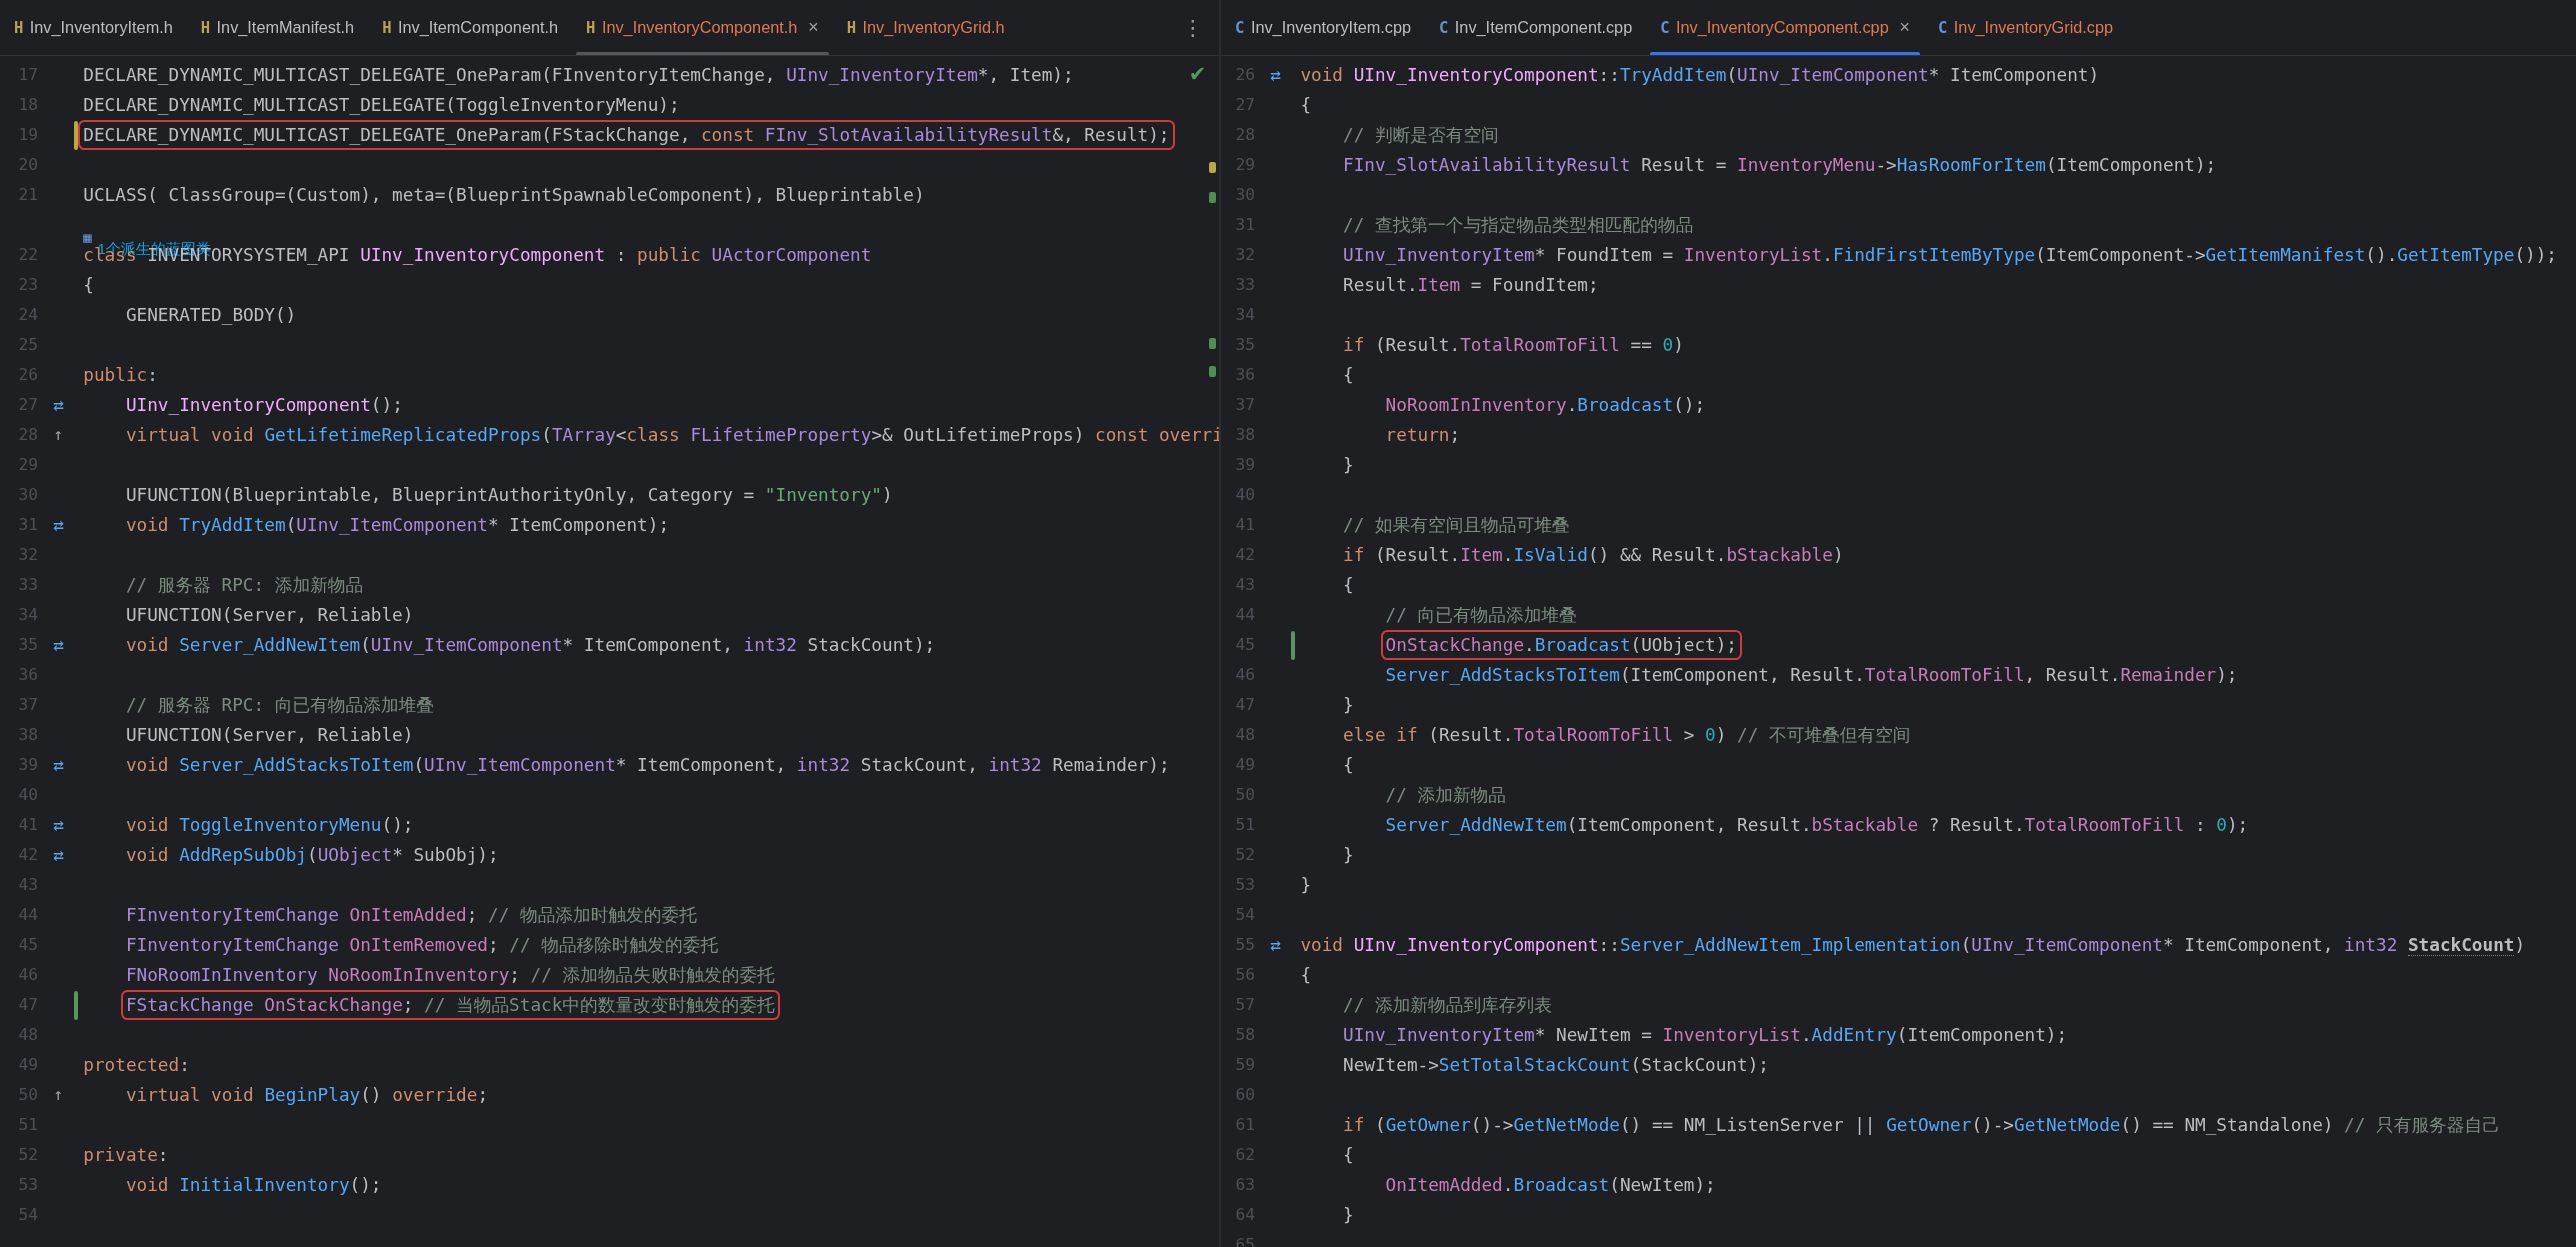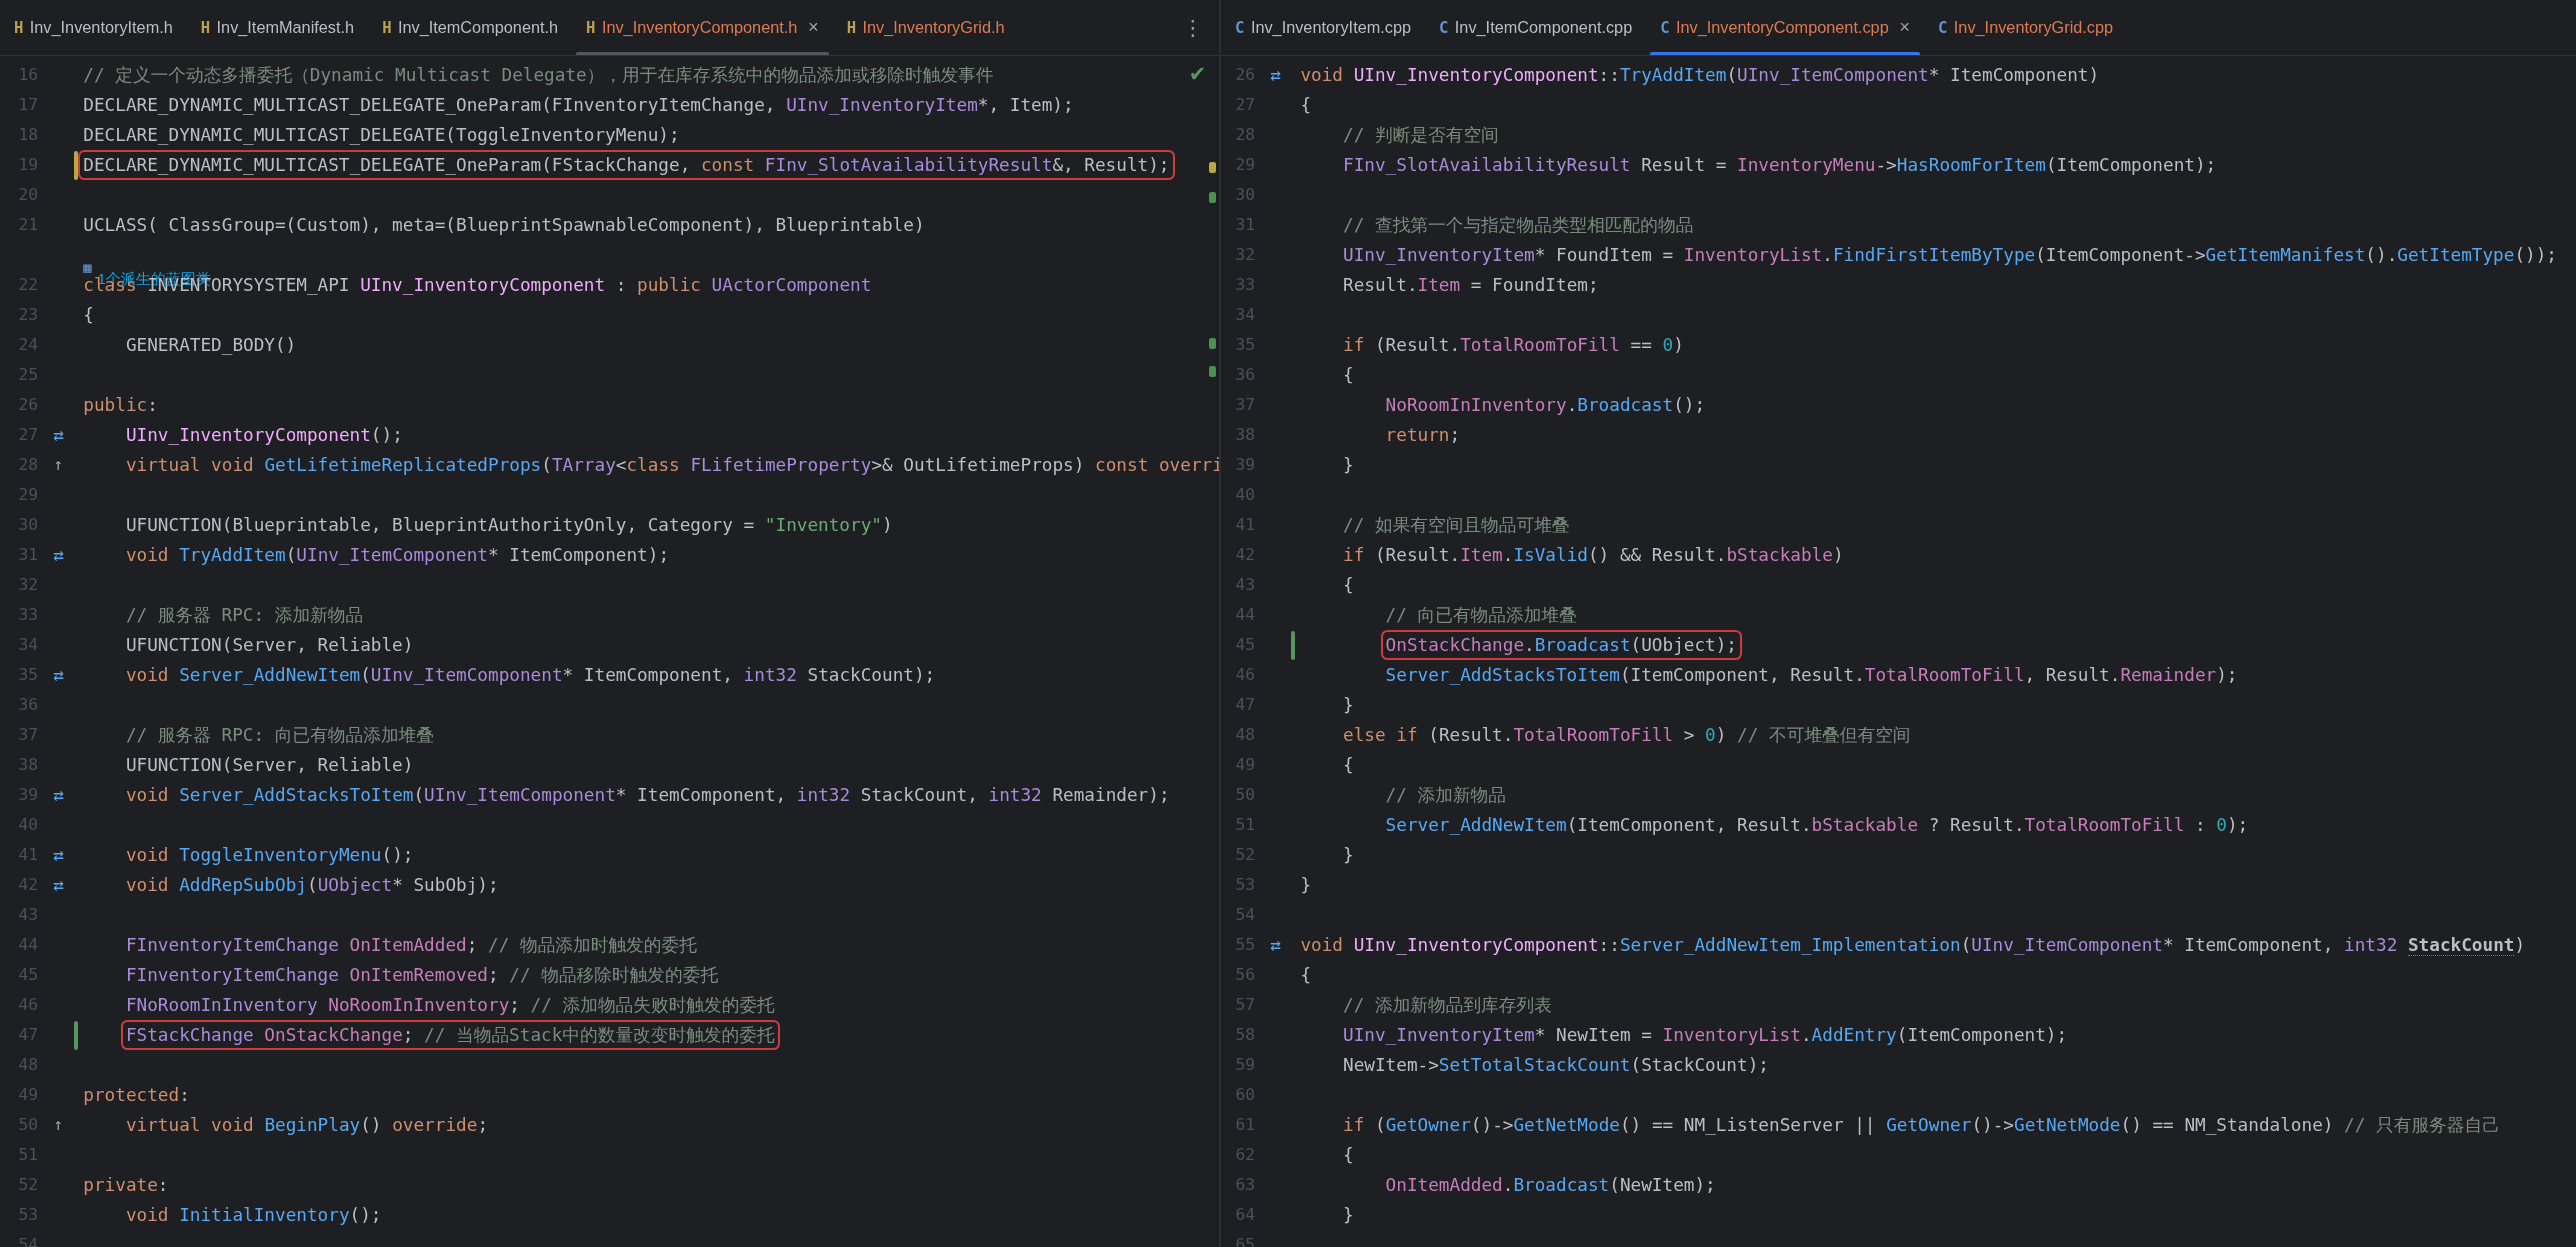--- a/index.html
+++ b/index.html
@@ -93,21 +93,20 @@
           <span class="tclose">×</span>
         </div>
         <div class="tab modified unfocused">
           <span class="ticon header">H</span>
           <span class="tlabel">Inv_InventoryGrid.h</span>
         </div>
         <span class="more" id="more-left">⋮</span>
     </div>
     <div class="pane leftpane" id="pane-left">
       <div class="lines" id="lines-left">
-          <div class="line"><span class="ln">16</span><span class="gicon"></span><span class="gmark"></span><span class="code"><span class="c">// 定义一个动态多播委托（Dynamic Multicast Delegate），用于在库存系统中的物品添加或移除时触发事件</span></span></div>
           <div class="line"><span class="ln">17</span><span class="gicon"></span><span class="gmark"></span><span class="code"><span class="d">DECLARE_DYNAMIC_MULTICAST_DELEGATE_OneParam(FInventoryItemChange, </span><span class="t">UInv_InventoryItem</span><span class="d">*, Item);</span></span></div>
           <div class="line"><span class="ln">18</span><span class="gicon"></span><span class="gmark"></span><span class="code"><span class="d">DECLARE_DYNAMIC_MULTICAST_DELEGATE(ToggleInventoryMenu);</span></span></div>
           <div class="line"><span class="ln">19</span><span class="gicon"></span><span class="gmark yellow"></span><span class="code"><span class="redbox"><span class="d">DECLARE_DYNAMIC_MULTICAST_DELEGATE_OneParam(FStackChange, </span><span class="k">const</span><span class="d"> </span><span class="t">FInv_SlotAvailabilityResult</span><span class="d">&amp;, Result);</span></span></span></div>
           <div class="line"><span class="ln">20</span><span class="gicon"></span><span class="gmark"></span><span class="code"></span></div>
           <div class="line"><span class="ln">21</span><span class="gicon"></span><span class="gmark"></span><span class="code"><span class="d">UCLASS( ClassGroup=(Custom), meta=(BlueprintSpawnableComponent), Blueprintable)</span></span></div>
           <div class="line"><span class="ln"></span><span class="gicon"></span><span class="gmark"></span><span class="code"><span class="inlay"><span class="binlay">▦</span><span class="inlay-text">1个派生的蓝图类</span></span></span></div>
           <div class="line"><span class="ln">22</span><span class="gicon"></span><span class="gmark"></span><span class="code"><span class="k">class</span><span class="d"> INVENTORYSYSTEM_API </span><span class="cls">UInv_InventoryComponent</span><span class="d"> : </span><span class="k">public</span><span class="d"> </span><span class="t">UActorComponent</span></span></div>
           <div class="line"><span class="ln">23</span><span class="gicon"></span><span class="gmark"></span><span class="code"><span class="d">{</span></span></div>
           <div class="line"><span class="ln">24</span><span class="gicon"></span><span class="gmark"></span><span class="code"><span class="d">    GENERATED_BODY()</span></span></div>
           <div class="line"><span class="ln">25</span><span class="gicon"></span><span class="gmark"></span><span class="code"></span></div>

